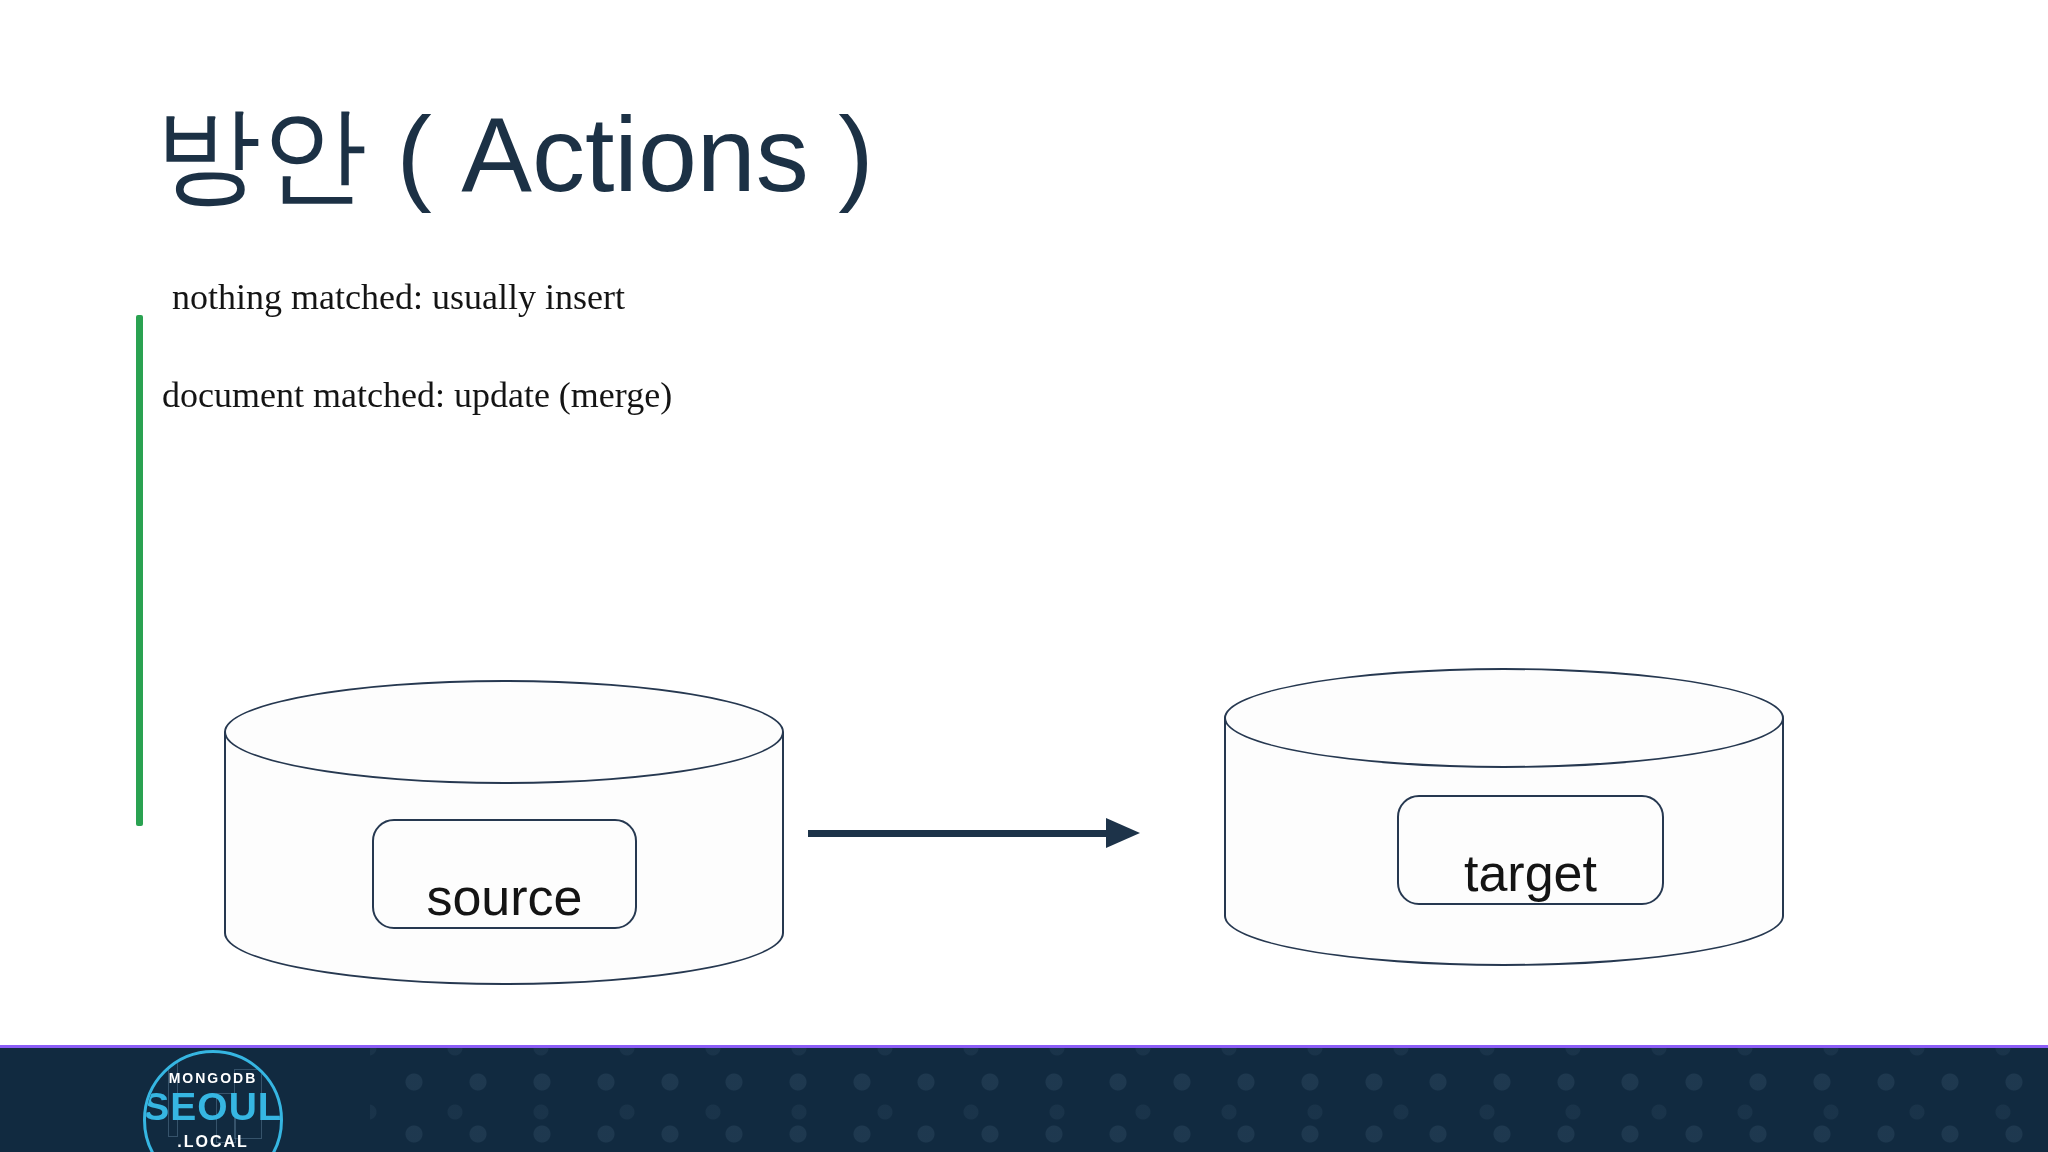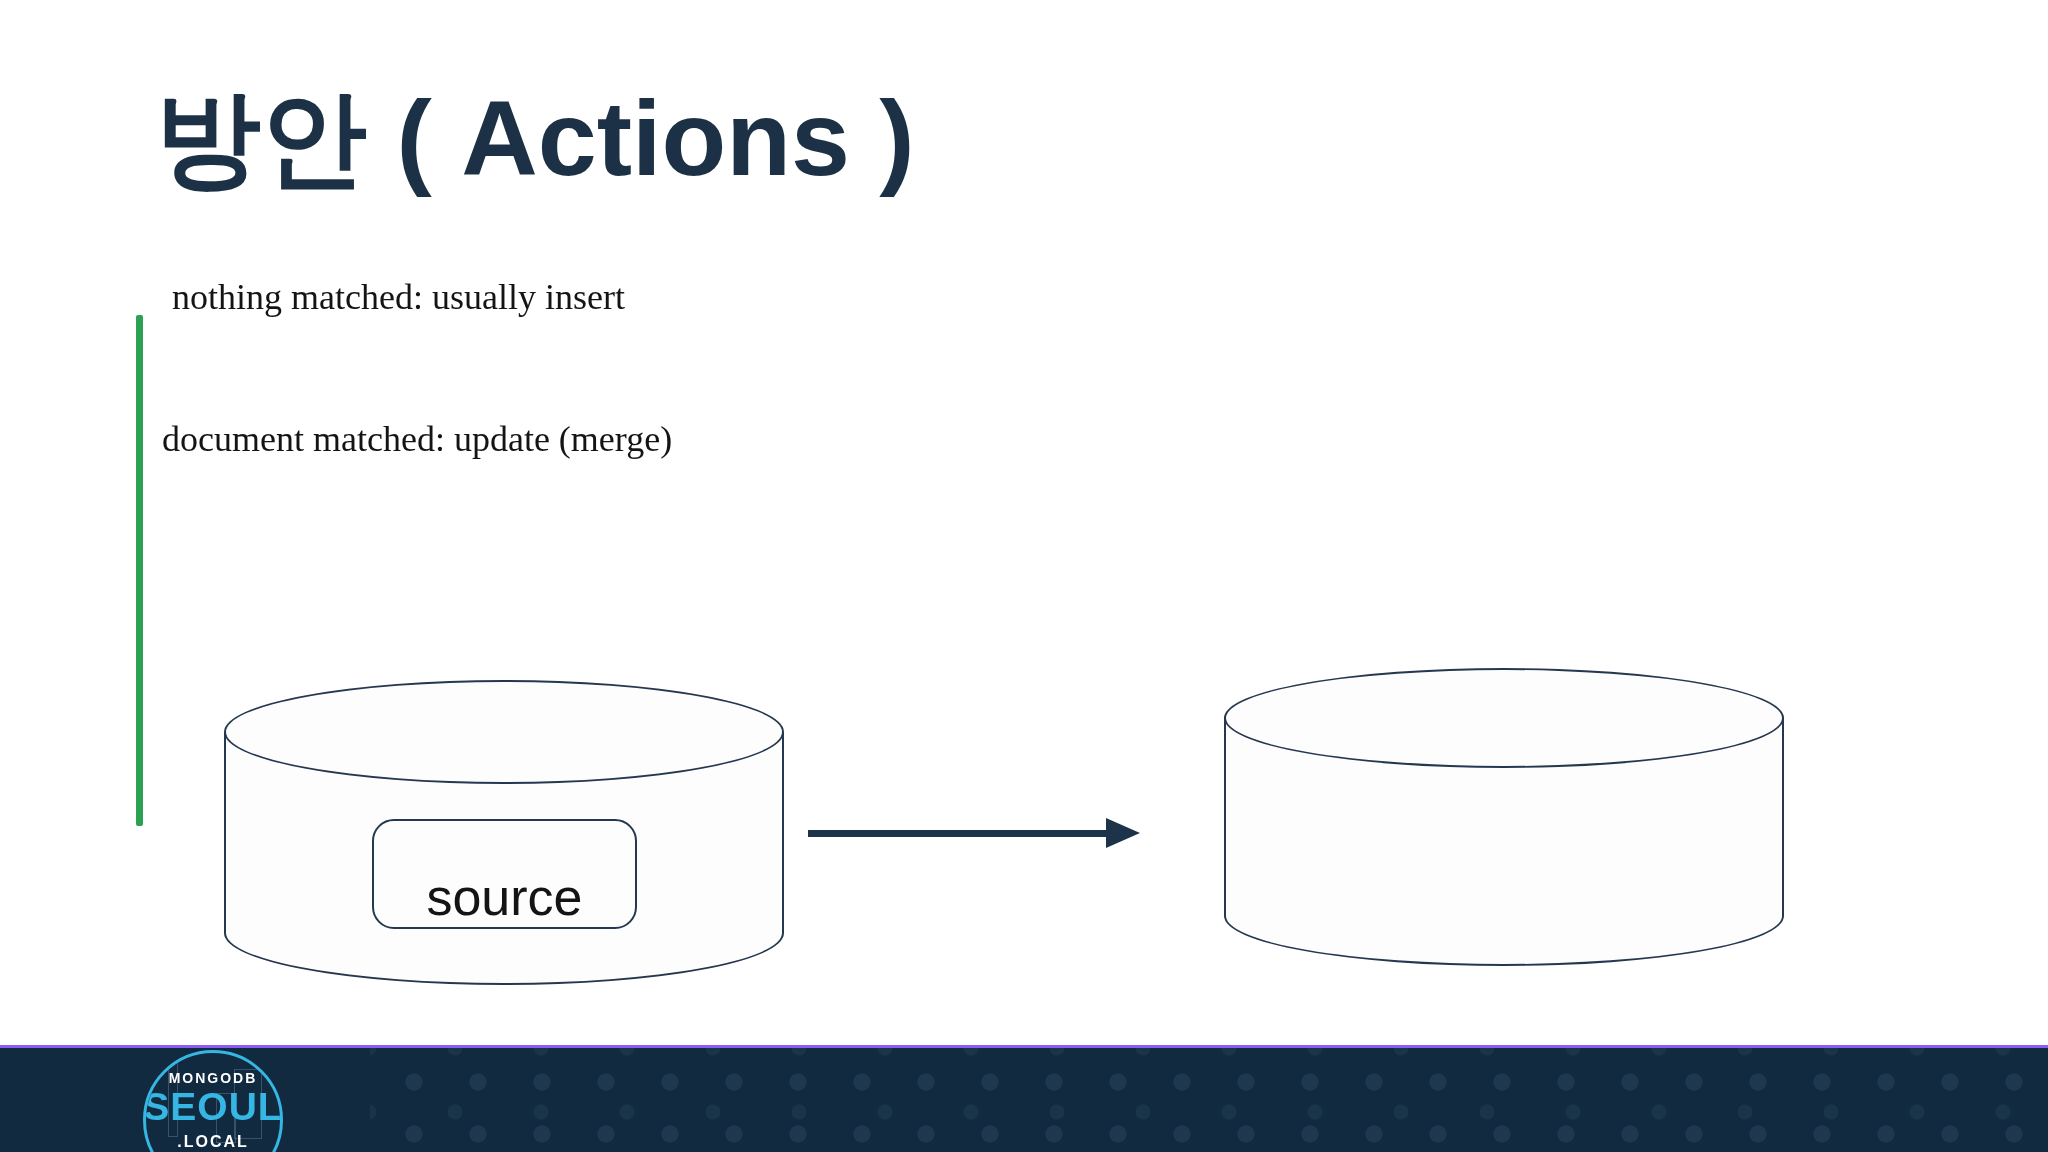--- a/index.html
+++ b/index.html
@@ -15,42 +15,42 @@
   }
   *{margin:0;padding:0;box-sizing:border-box;}
   html,body{width:2048px;height:1152px;overflow:hidden;}
   body{
     position:relative;
     background:var(--background);
     font-family:"Liberation Sans","DejaVu Sans",sans-serif;
   }
 
   .title{
-    position:absolute;left:155px;top:85px;
-    font-size:106px;font-weight:700;line-height:1;
+    position:absolute;left:155px;top:101px;
+    font-size:106px;font-weight:400;line-height:1;
     color:var(--title-navy);
     white-space:nowrap;
   }
 
   .accent-bar{
     position:absolute;left:136px;top:315px;
     width:7px;height:511px;
     background:var(--accent-green);
     border-radius:2px;
   }
 
   .bullet{
     position:absolute;
     font-size:36px;line-height:1.1;
     color:var(--text-black);
     white-space:nowrap;
     font-family:Liberation Serif, serif;
   }
   .bullet.b1{left:172px;top:278px;}
-  .bullet.b2{left:162px;top:376px;margin-top:44px;}
+  .bullet.b2{left:162px;top:376px;}
 
   
   .cylinder{position:absolute;}
   .cylinder .cyl-bottom,
   .cylinder .cyl-top{
     position:absolute;left:0;width:100%;
     border:2px solid var(--outline-navy);
     border-radius:50%;
     background:var(--cyl-fill);
   }
@@ -149,20 +149,23 @@
     </div>
   </div>
 
   <div class="arrow-line"></div>
   <div class="arrow-head"></div>
 
   <div class="cylinder target">
     <div class="cyl-bottom"></div>
     <div class="cyl-body"></div>
     <div class="cyl-top"></div>
+    <div class="db-label">
+      <span>target</span>
+    </div>
   </div>
 
   <div class="footer">
     <div class="footer-dots"></div>
     <div class="logo-circle">
       <div class="sky tower"></div>
       <div class="sky bldg-r"></div>
       <div class="sky bldg-m"></div>
 
       <div class="logo-l1">MONGODB</div>

